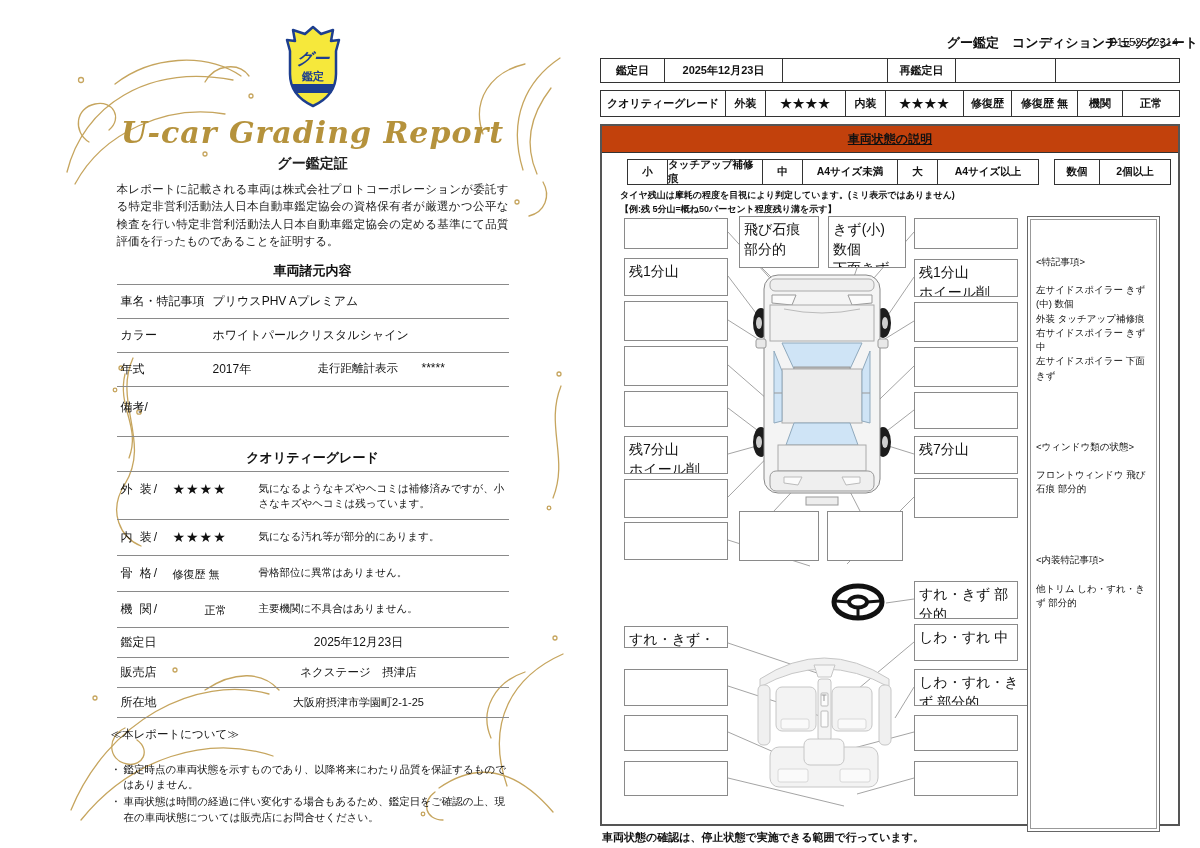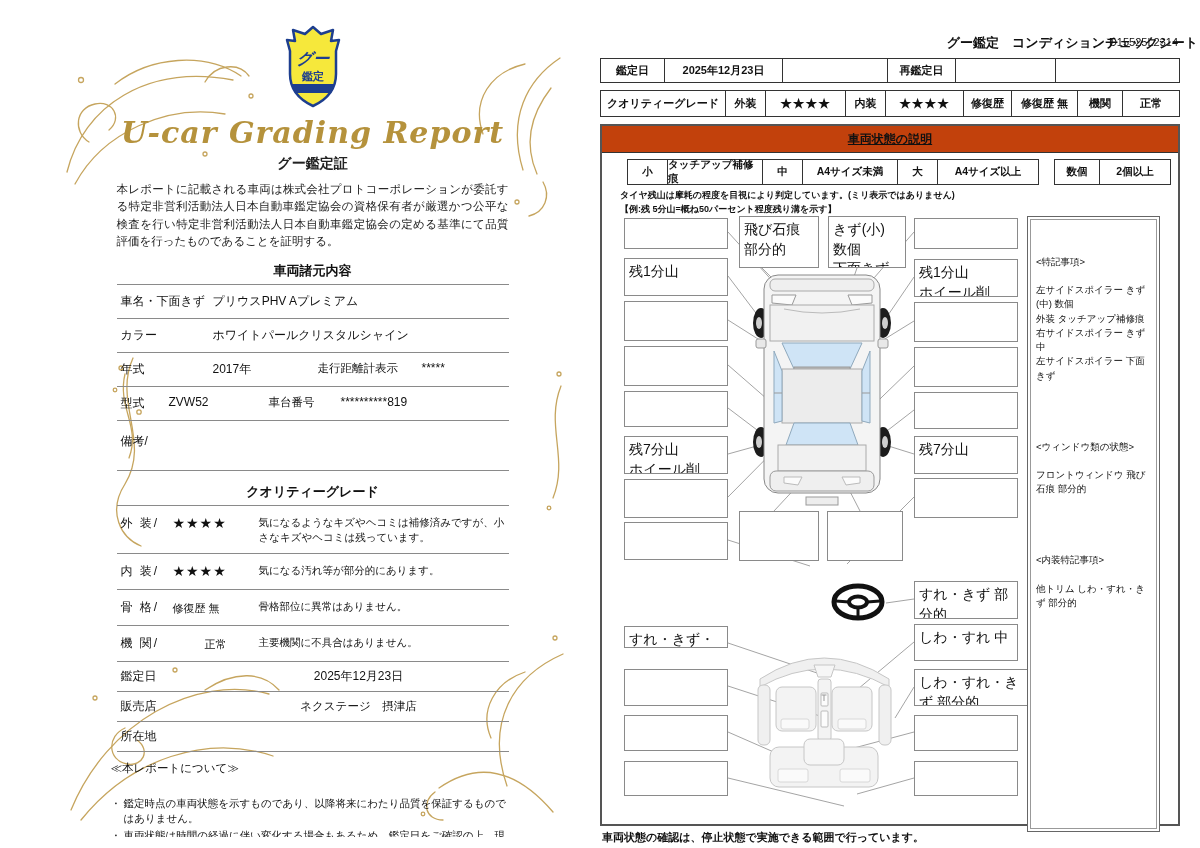--- a/index.html
+++ b/index.html
@@ -110,38 +110,32 @@
       <path d="M9,60 L51,60 L48,69 L12,69 Z" fill="#1d3e8f"></path>
     </svg>
 
     <div class="cert-title">U-car Grading Report</div>
     <div class="cert-seal">グー鑑定証</div>
     <div class="cert-intro">本レポートに記載される車両は株式会社プロトコーポレーションが委託する特定非営利活動法人日本自動車鑑定協会の資格保有者が厳選かつ公平な検査を行い特定非営利活動法人日本自動車鑑定協会の定める基準にて品質評価を行ったものであることを証明する。</div>
 
     <div class="sec-head">車両諸元内容</div>
     <div class="spec">
       <div class="srow">
-        <span class="lab">車名・下面きず</span>
+        <span class="lab">車名・特記事項</span>
         <span class="val">プリウスPHV Aプレミアム</span>
       </div>
       <div class="srow">
         <span class="lab">カラー</span>
         <span class="val">ホワイトパールクリスタルシャイン</span>
       </div>
       <div class="srow">
         <span class="lab">年式</span>
         <span class="val2" style="width:105px">2017年</span>
         <span class="lab2">走行距離計表示</span>
         <span class="val2">*****</span>
-      </div>
-      <div class="srow">
-        <span class="lab" style="width:48px">型式</span>
-        <span class="val2" style="width:100px">ZVW52</span>
-        <span class="lab2" style="width:72px">車台番号</span>
-        <span class="val2" style="width:120px">**********819</span>
       </div>
       <div class="srow remarks">
         <span class="lab">備考/</span>
       </div>
     </div>
 
     <div class="sec-head">クオリティーグレード</div>
     <div class="grades">
       <div class="grow">
         <span class="glab">外 装/</span>
@@ -169,20 +163,21 @@
       <div class="irow">
         <span class="lab">鑑定日</span>
         <span class="val">2025年12月23日</span>
       </div>
       <div class="irow">
         <span class="lab">販売店</span>
         <span class="val" style="font-size:11.5px">ネクステージ　摂津店</span>
       </div>
       <div class="irow">
         <span class="lab">所在地</span>
+        <span class="val" style="font-size:11px">大阪府摂津市学園町2-1-25</span>
       </div>
     </div>
 
     <div class="about">
       <div class="about-head">≪本レポートについて≫</div>
       <div class="about-item">鑑定時点の車両状態を示すものであり、以降将来にわたり品質を保証するものではありません。</div>
       <div class="about-item">車両状態は時間の経過に伴い変化する場合もあるため、鑑定日をご確認の上、現在の車両状態については販売店にお問合せください。</div>
 
     </div>
 

